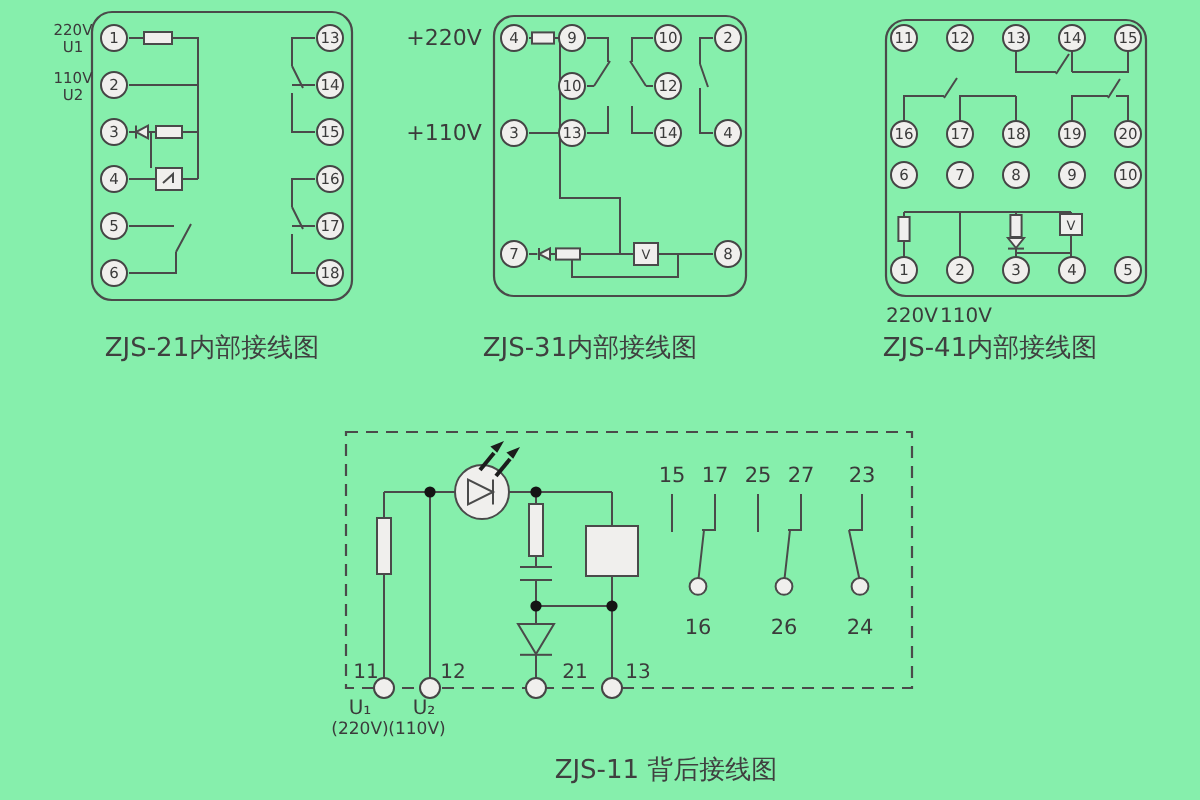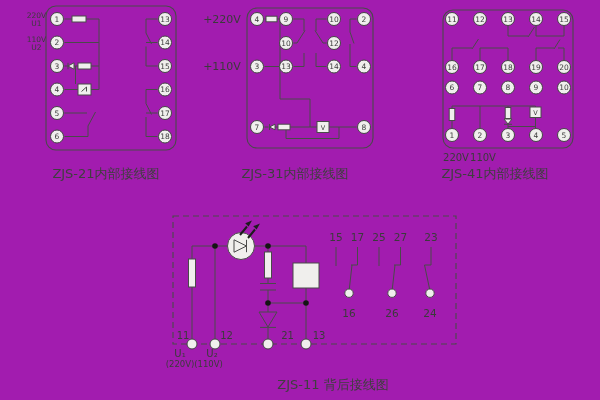--- a/index.html
+++ b/index.html
@@ -1,17 +1,17 @@
 <!DOCTYPE html>
 <html><head>
 <meta charset="utf-8">
 <style>
   html,body{margin:0;padding:0;}
   body{background:#f0efed;font-family:"DejaVu Sans","Liberation Sans",sans-serif;}
-  .canvas{position:relative;width:600px;height:400px;background:#a21caf;overflow:hidden;}
+  .canvas{position:relative;width:600px;height:400px;background:#86efac;overflow:hidden;}
   svg text{fill:#3b3b3b;font-family:"DejaVu Sans","Liberation Sans",sans-serif;}
   .w{stroke:#4a4a4a;stroke-width:1;fill:none;}
   .w2{stroke:#1c1c1c;stroke-width:2;fill:none;}
   .box{fill:none;stroke:#4a4a4a;stroke-width:1.1;}
   .comp{fill:#f0efed;stroke:#4a4a4a;stroke-width:1;}
   .term{fill:#f0efed;stroke:#454545;stroke-width:1;}
   .dot{fill:#141414;stroke:none;}
   .ah{fill:#1c1c1c;stroke:none;}
   .t7{font-size:7.5px;}
   .t75{font-size:7.5px;}

